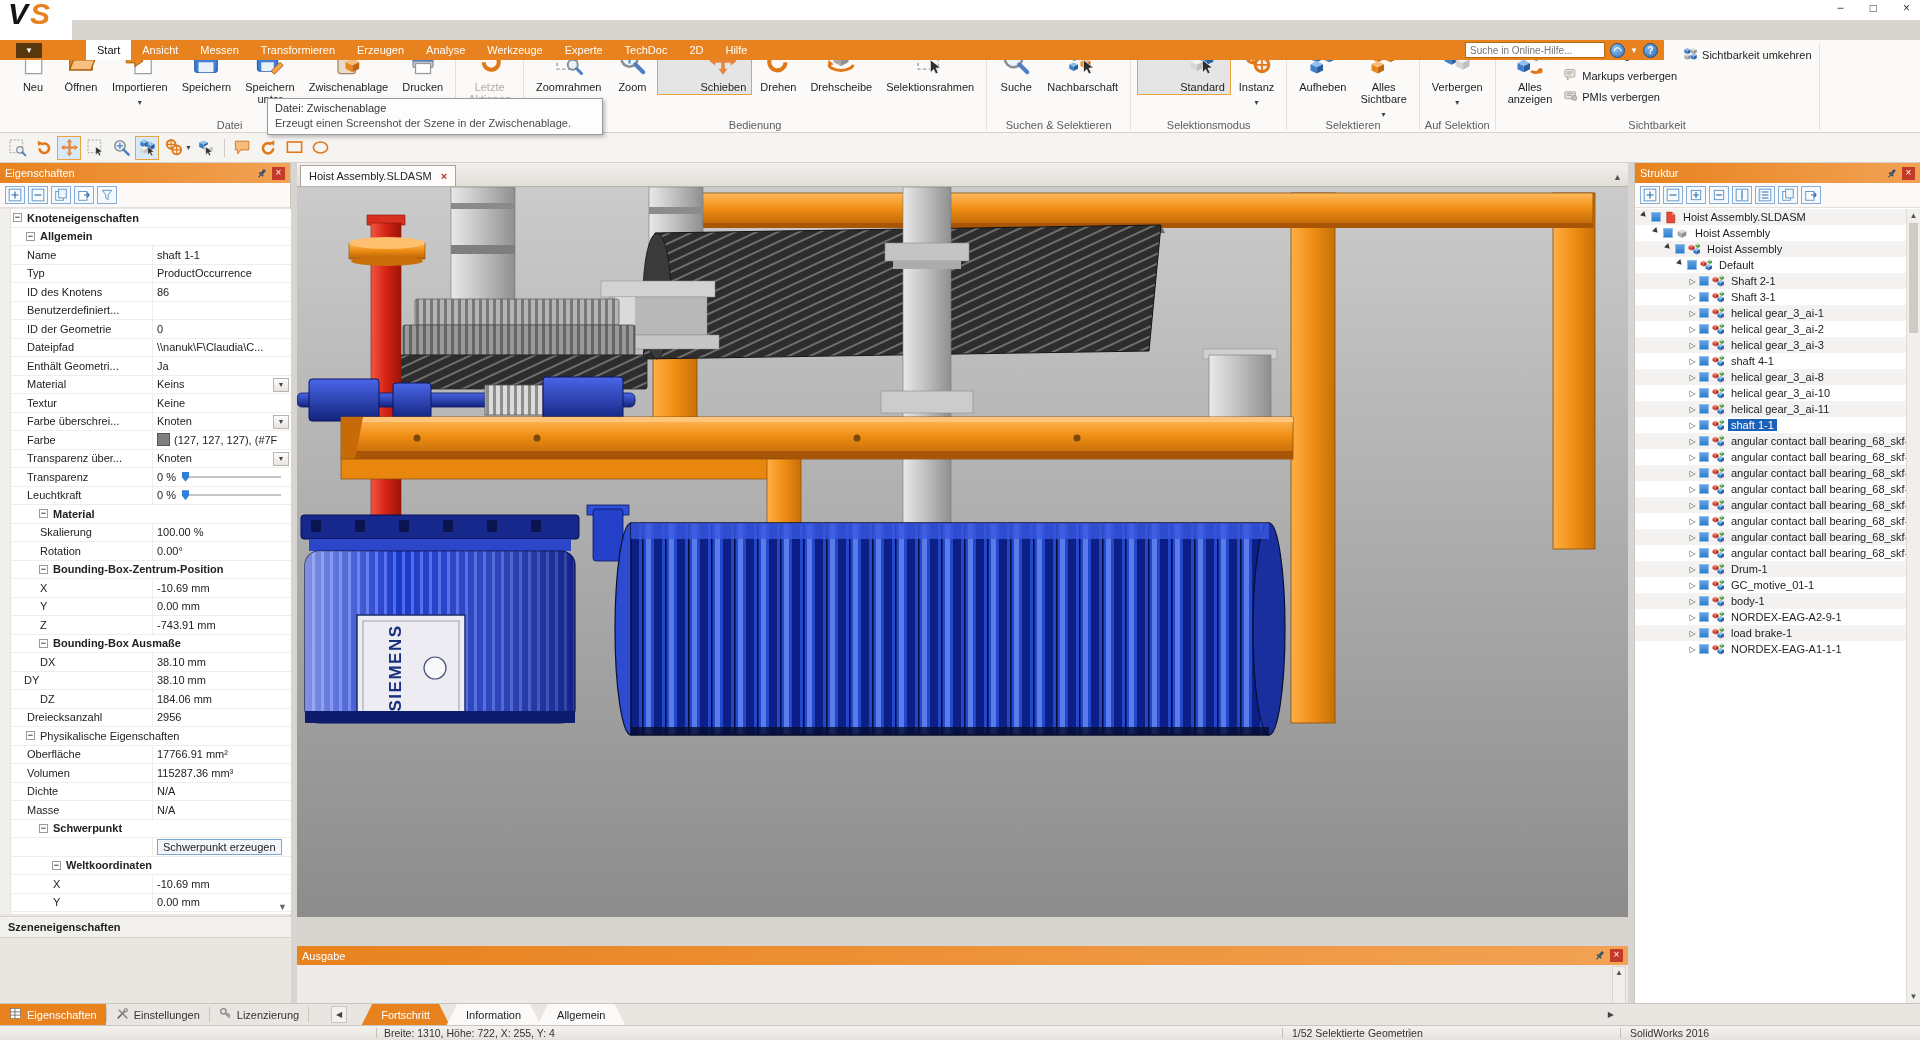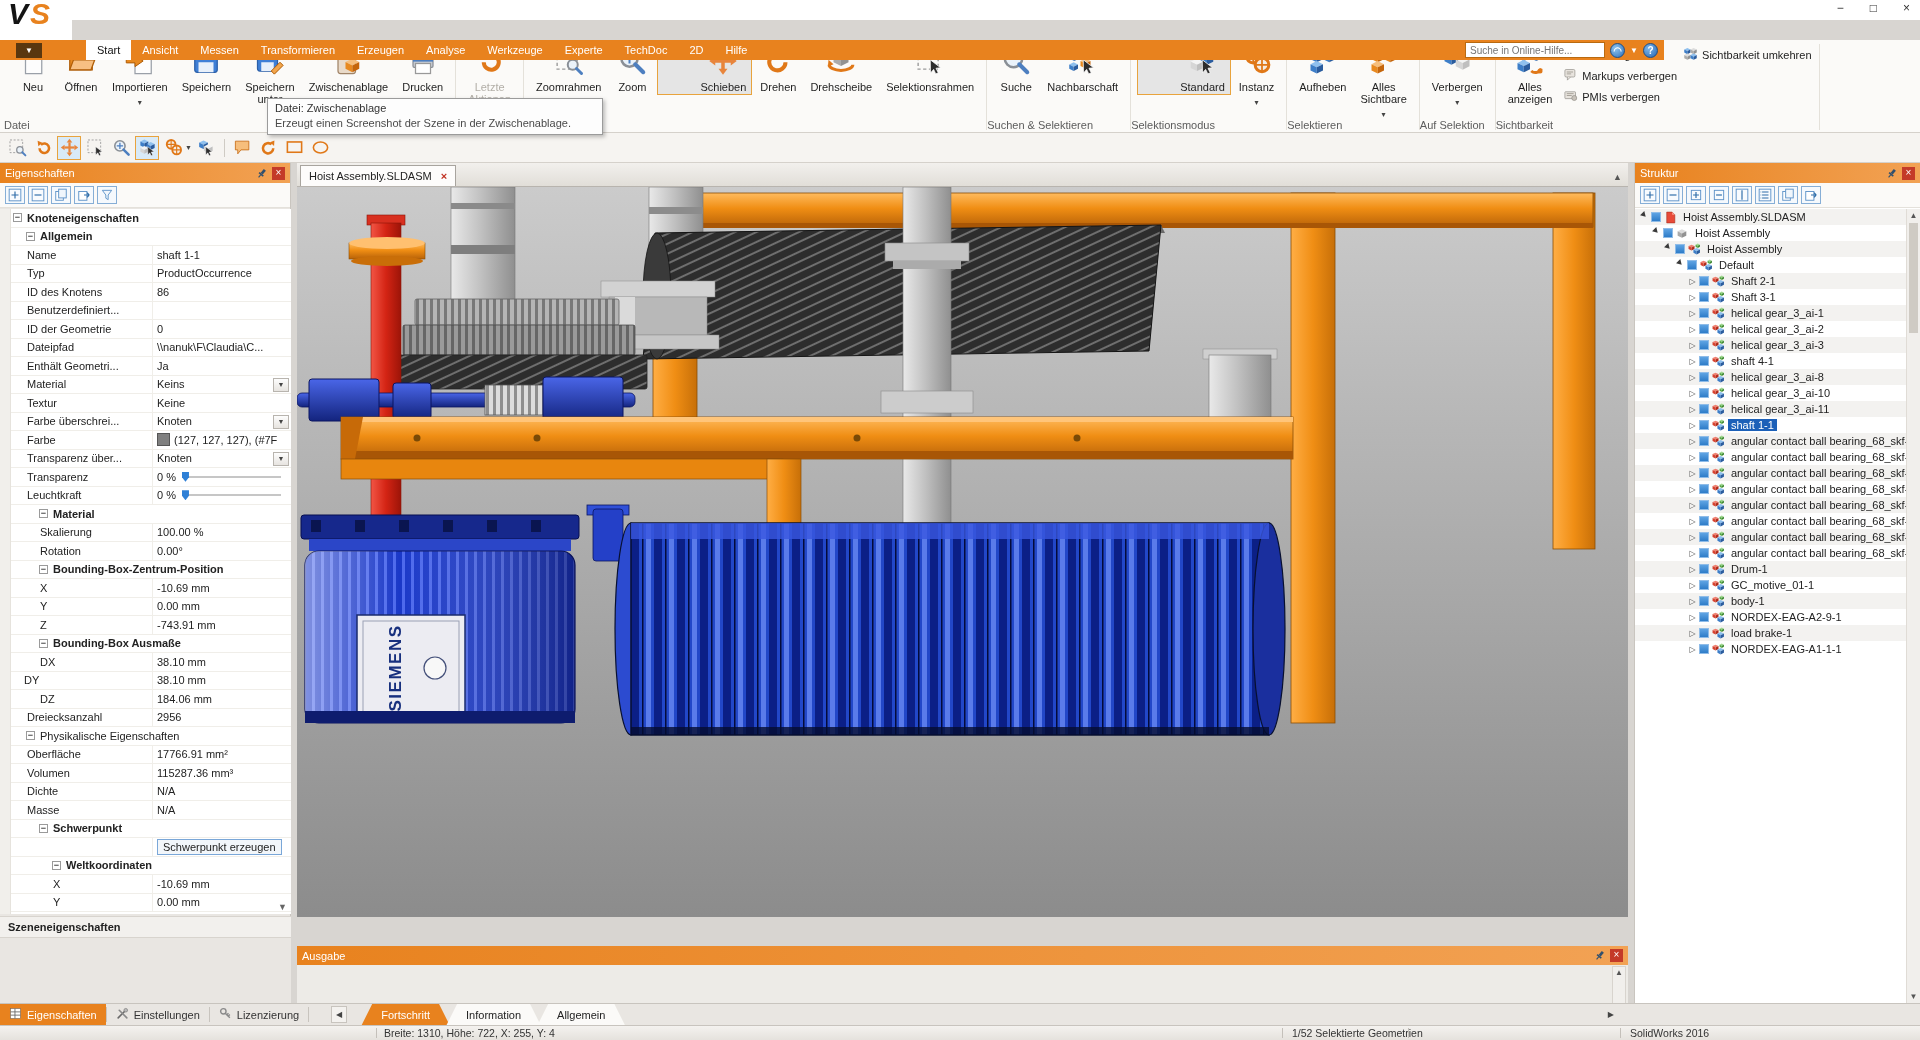--- a/index.html
+++ b/index.html
@@ -29,21 +29,21 @@
   .round-ico { width:15px; height:15px; border-radius:50%; display:flex; align-items:center; justify-content:center;
                font-size:10px; font-weight:bold; }
   .globe { background:radial-gradient(circle at 35% 35%, #8FC5F0, #2D6FB8); color:#fff; border:1px solid #1D4F88; }
   .helpq { background:radial-gradient(circle at 35% 35%, #7FB8EC, #2565B0); color:#fff; border:1px solid #1D4F88; }
   .caret-white { color:#fff; font-size:8px; }
 
   
   .ribbon { position:absolute; top:40px; left:0; width:1920px; height:93px; background:#FBFAF8;
             border-bottom:1px solid #D5D1CB; display:flex; align-items:stretch; padding-left:4px; z-index:5; }
   .rgroup { position:relative; display:flex; align-items:flex-start; padding:2px 5px 15px 5px; }
-  .rcaption { position:absolute; bottom:1px; left:0; right:0; text-align:left; color:#5C5C5C; font-size:11px; white-space:nowrap; }
+  .rcaption { position:absolute; bottom:1px; left:0; right:0; text-align:center; color:#5C5C5C; font-size:11px; white-space:nowrap; }
   .rsep { width:1px; background:#E4E1DA; margin:4px 0 2px 0; }
   .rbtn { display:flex; flex-direction:column; align-items:center; padding:3px 5px 1px 5px; margin:0 1px;
           border:1px solid transparent; width:min-content; min-width:46px; }
   .rbtn .lbl { text-align:center; line-height:12px; margin-top:3px; color:#1E1E1E; font-size:11px; }
   .rbtn.active { background:#e5e5e5; border-color:#E8A33D;padding-left:42px; }
   .rbtn.disabled .lbl { color:#B2AEA7; }
   .caret { font-size:8px; color:#444; }
   .vis-stack { display:flex; flex-direction:column; gap:4px; padding:4px 2px 0 4px; }
   .sbtn { display:flex; align-items:center; gap:4px; font-size:11px; color:#222; white-space:nowrap; }
 

